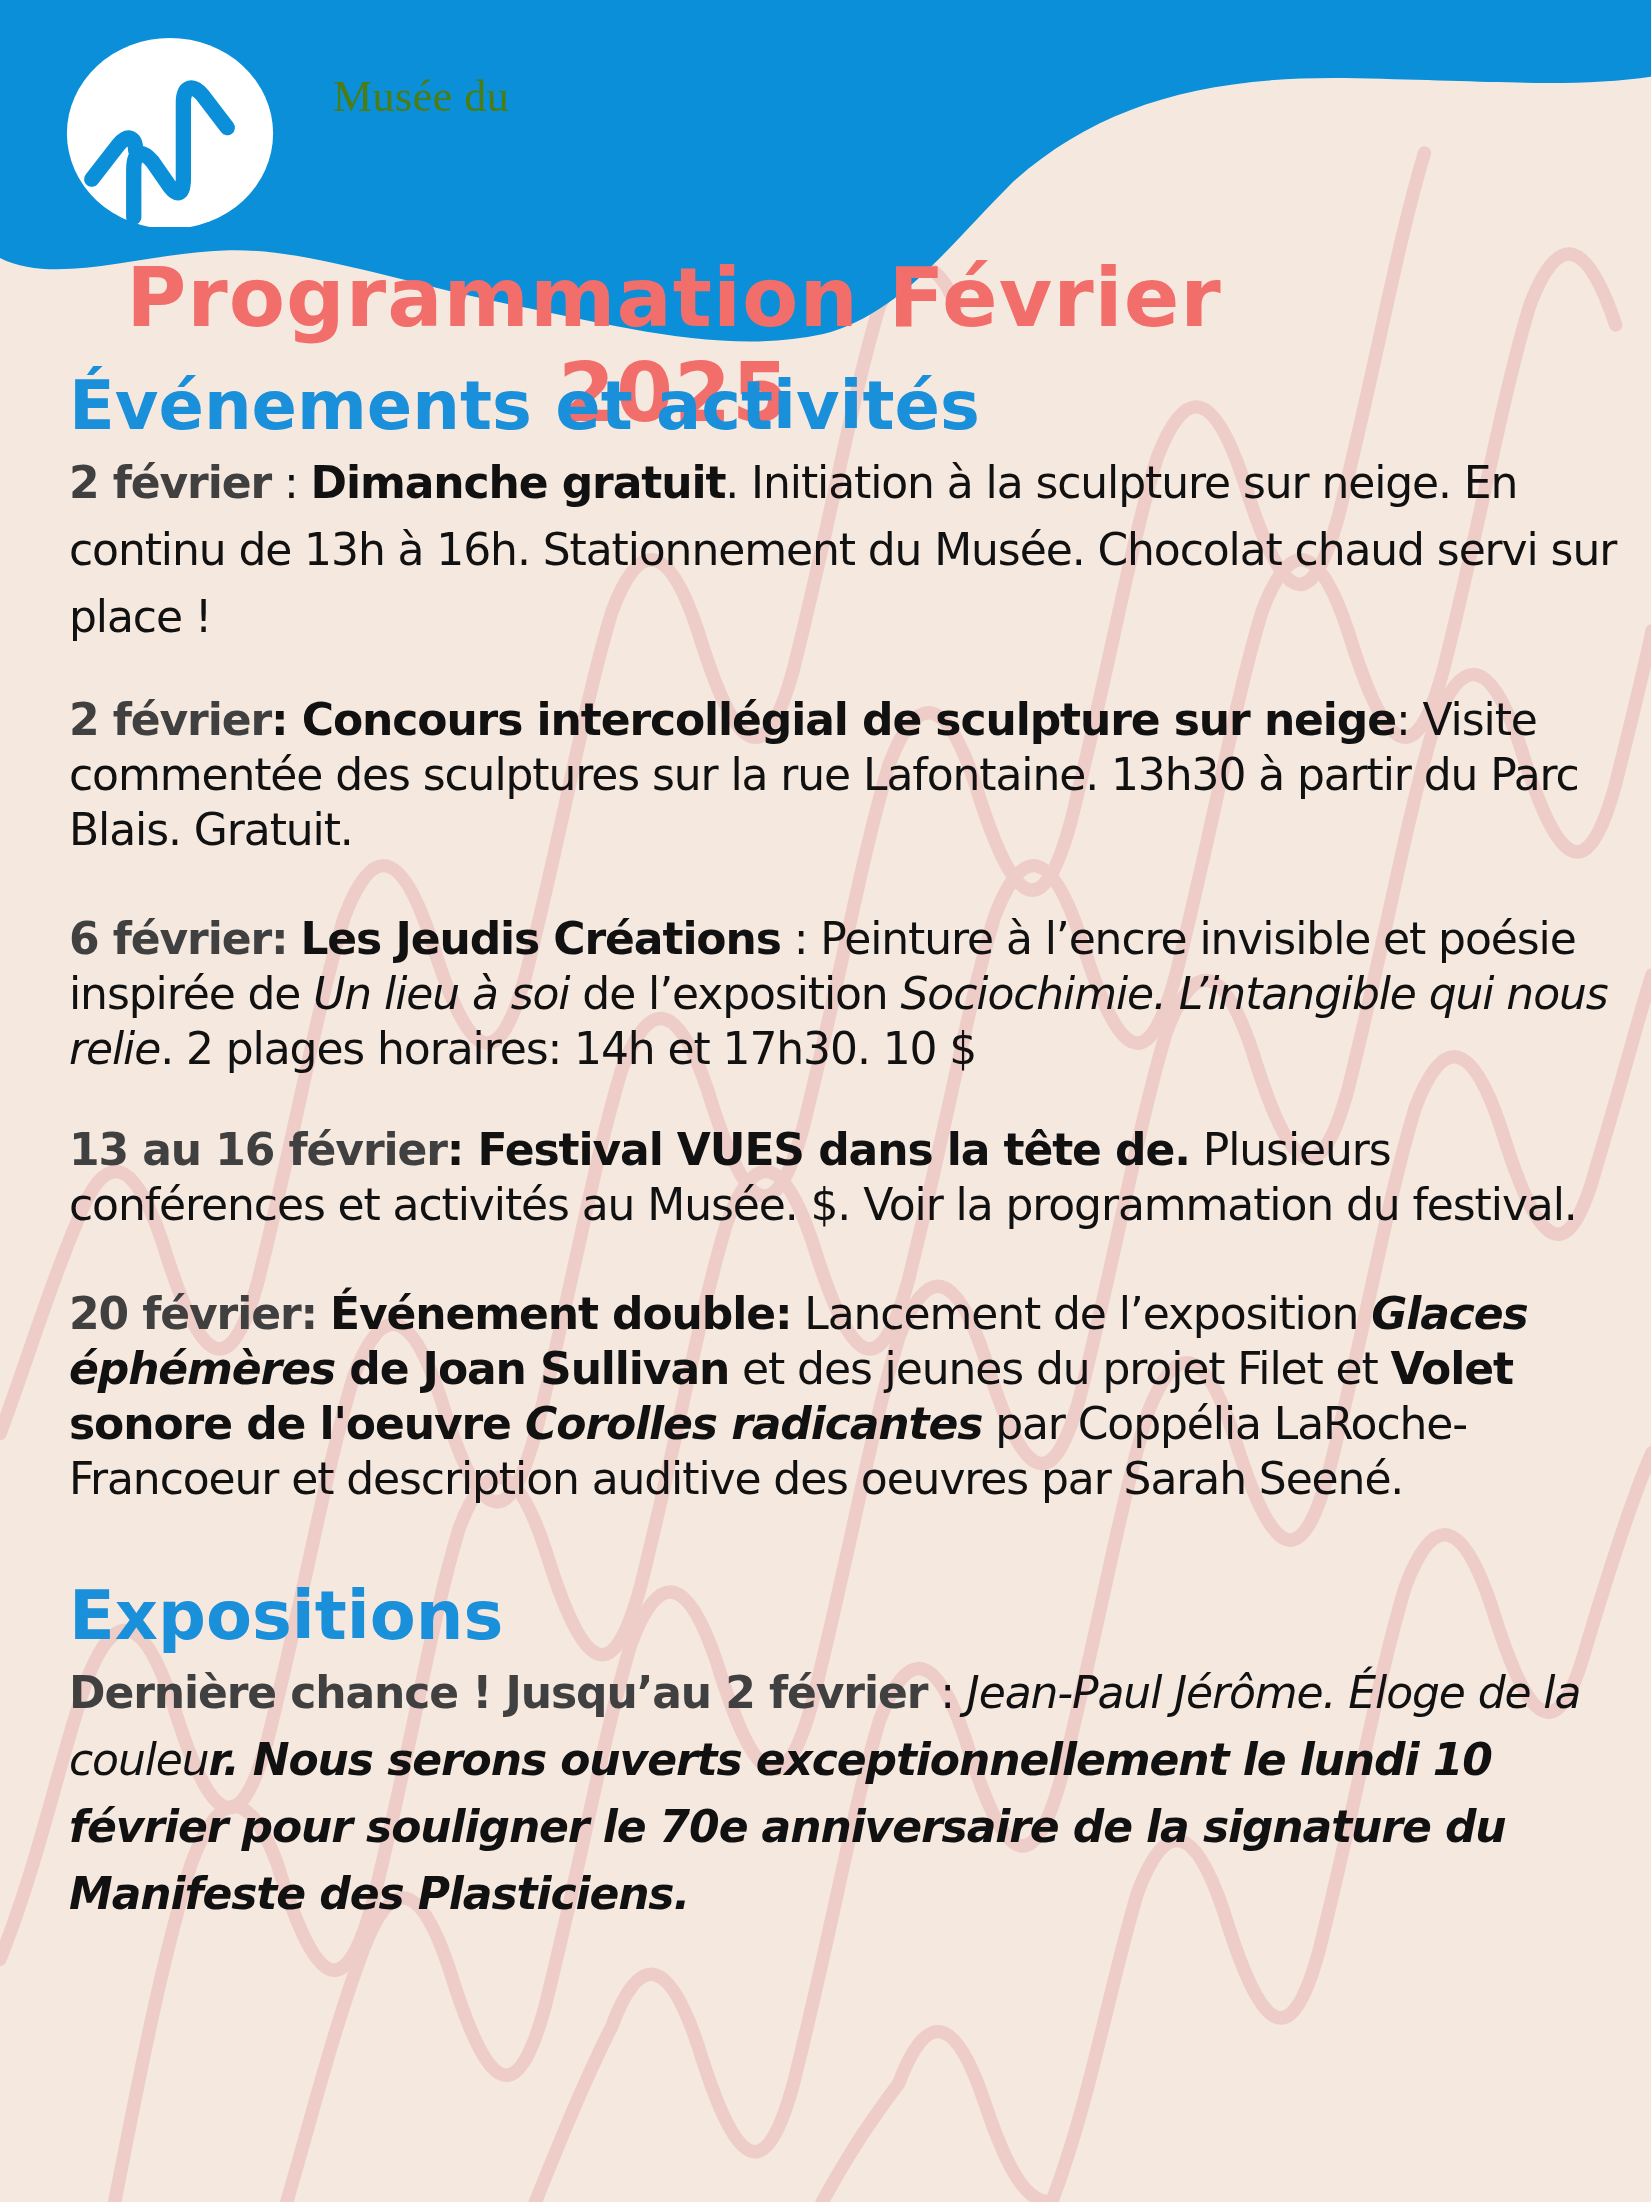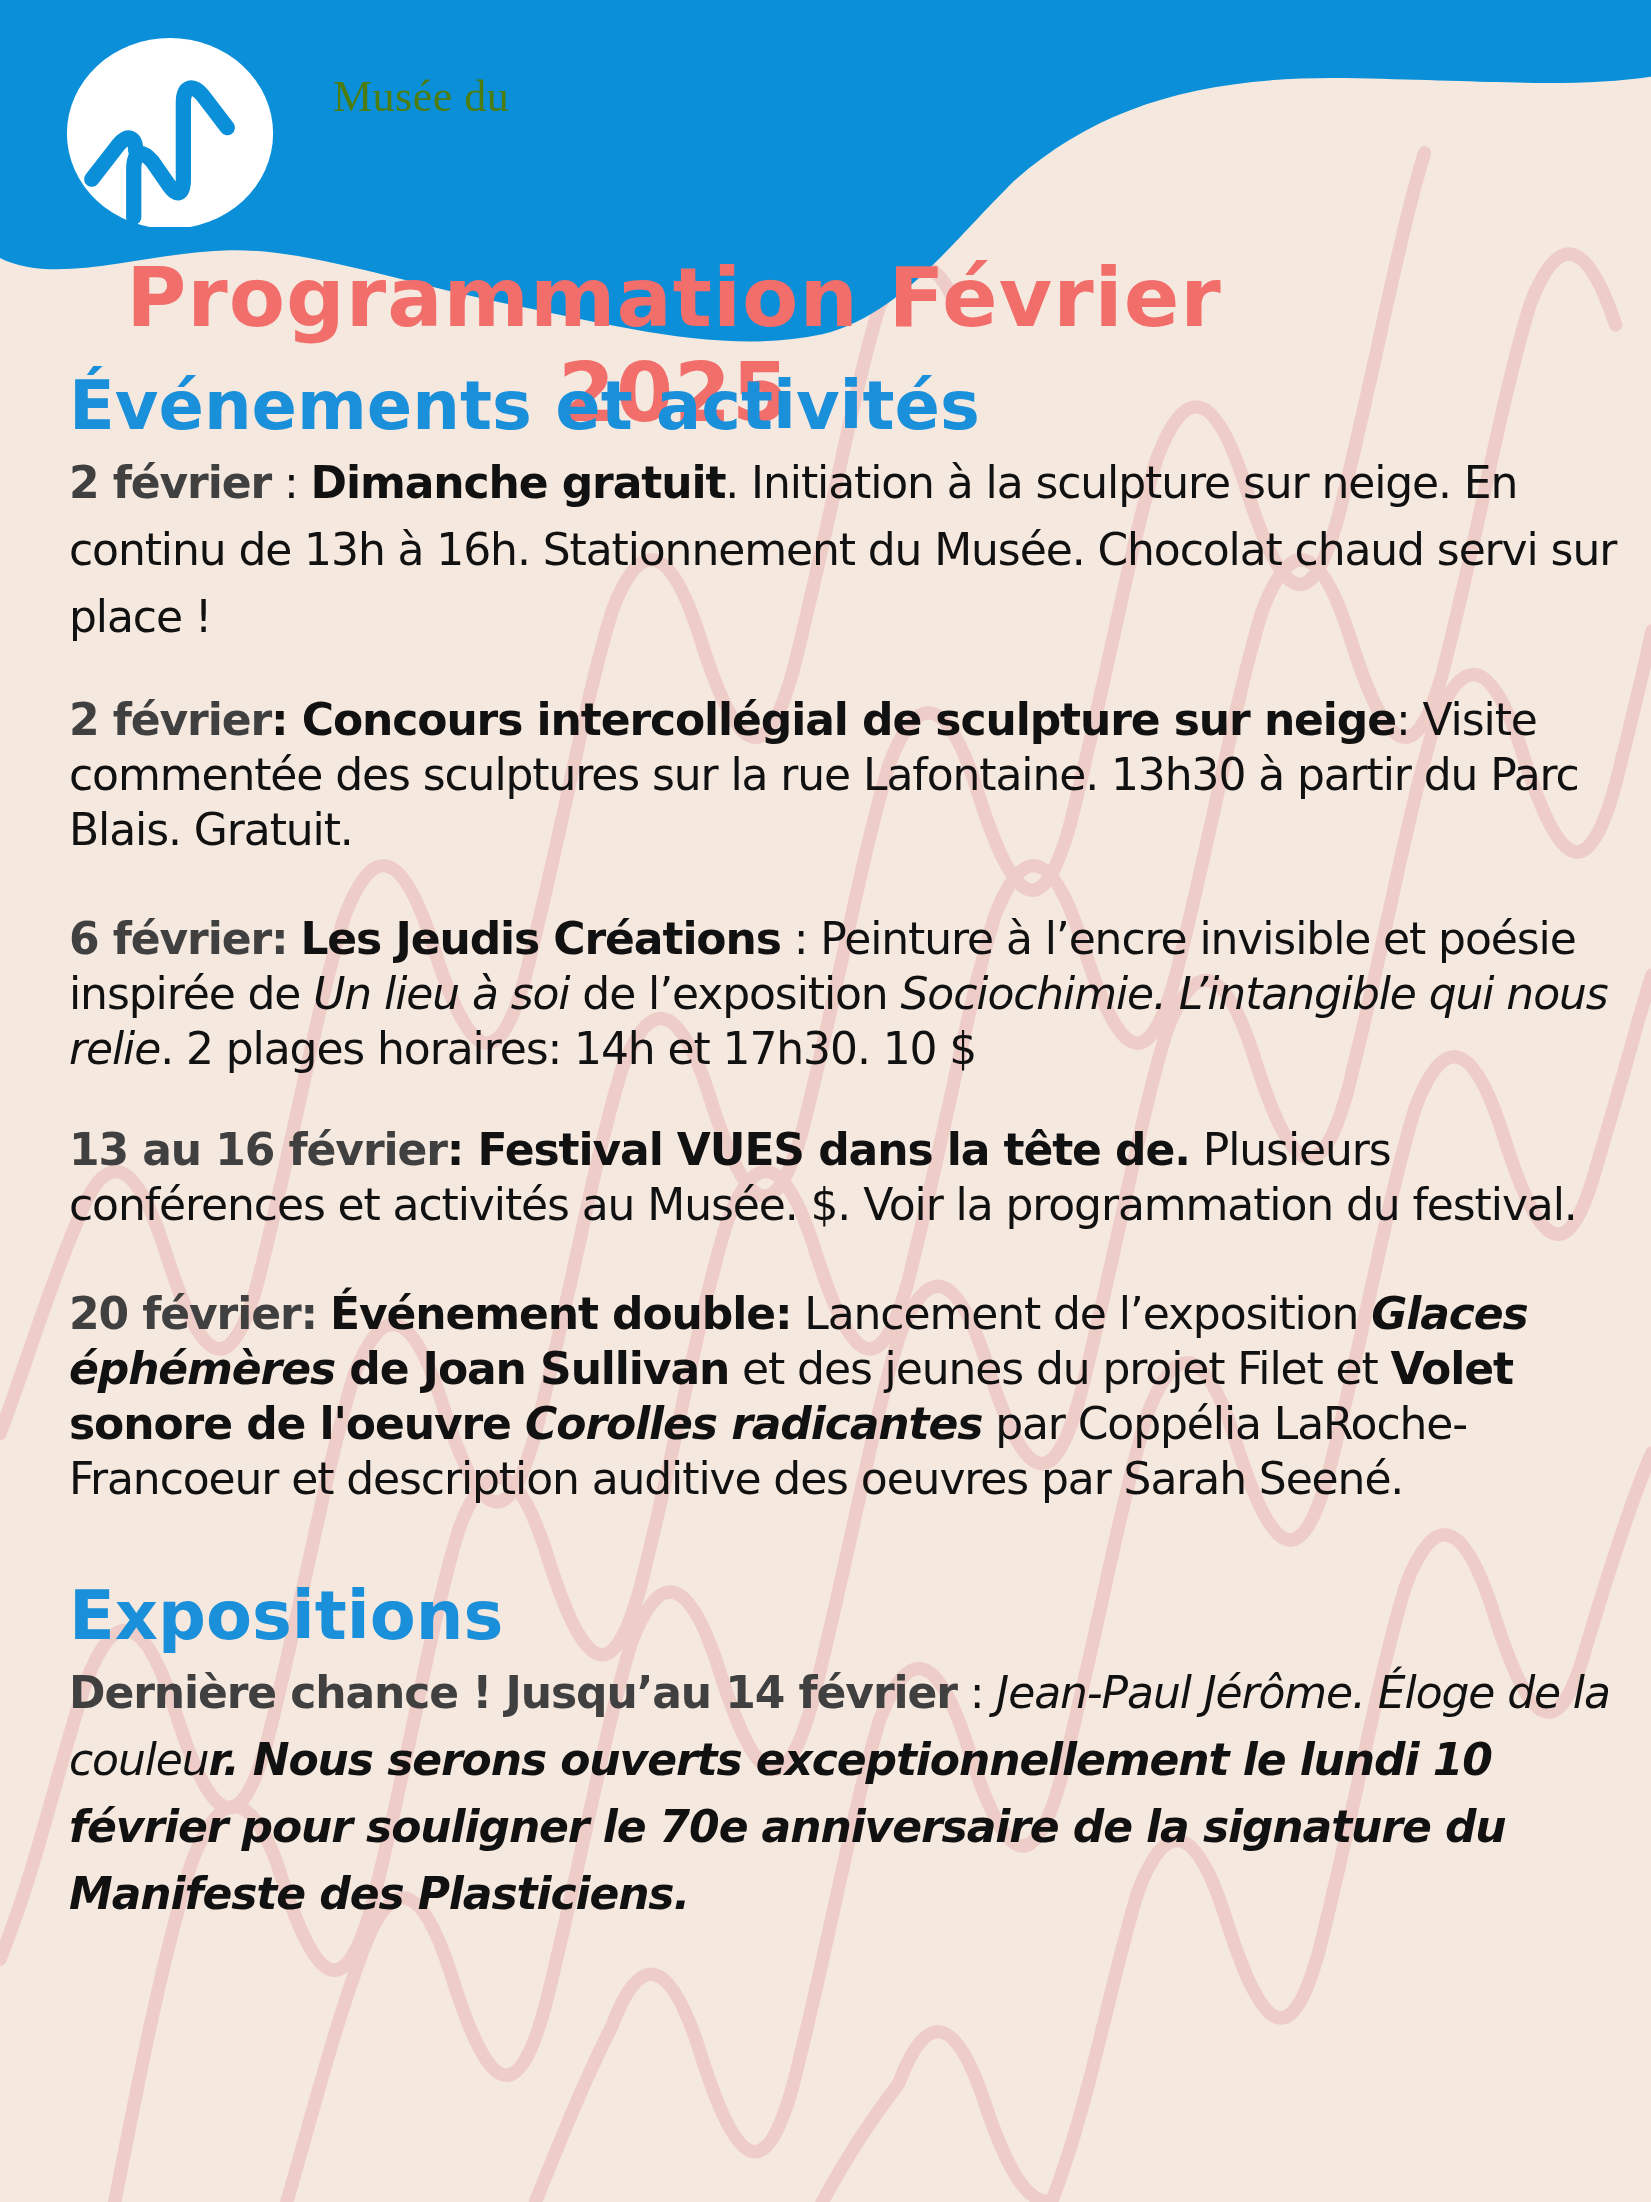--- a/index.html
+++ b/index.html
@@ -66,17 +66,17 @@
     <span class="date">13 au 16 février</span><span class="b">:  Festival VUES dans la tête de.</span><span> Plusieurs conférences et activités au Musée. $. Voir la programmation du festival.</span>
   </p>
 
   <p class="p" style="margin-bottom:67px;">
     <span class="date">20 février:</span>&nbsp;<span class="b">Événement double:</span><span> Lancement de l’exposition </span><span class="bi">Glaces éphémères</span><span class="b"> de Joan Sullivan</span><span> et des jeunes du projet Filet et </span><span class="b">Volet sonore de l'oeuvre </span><span class="bi">Corolles radicantes</span><span> par Coppélia LaRoche-Francoeur et description auditive des oeuvres par Sarah Seené.</span>
   </p>
 
   <h2 class="h2">Expositions</h2>
 
   <p class="p" style="line-height:67px; margin-bottom:46px;">
-    <span class="date">Dernière chance ! Jusqu’au 14 février</span><span> : </span><span class="i">Jean-Paul Jérôme. Éloge de la couleu</span><span class="bi">r. Nous serons ouverts exceptionnellement le lundi 10 février pour souligner le 70e anniversaire de la signature du Manifeste des Plasticiens.</span>
+    <span class="date">Dernière chance ! Jusqu’au 2 février</span><span> : </span><span class="i">Jean-Paul Jérôme. Éloge de la couleu</span><span class="bi">r. Nous serons ouverts exceptionnellement le lundi 10 février pour souligner le 70e anniversaire de la signature du Manifeste des Plasticiens.</span>
   </p>
 
 </div>
 
 
 </body></html>

